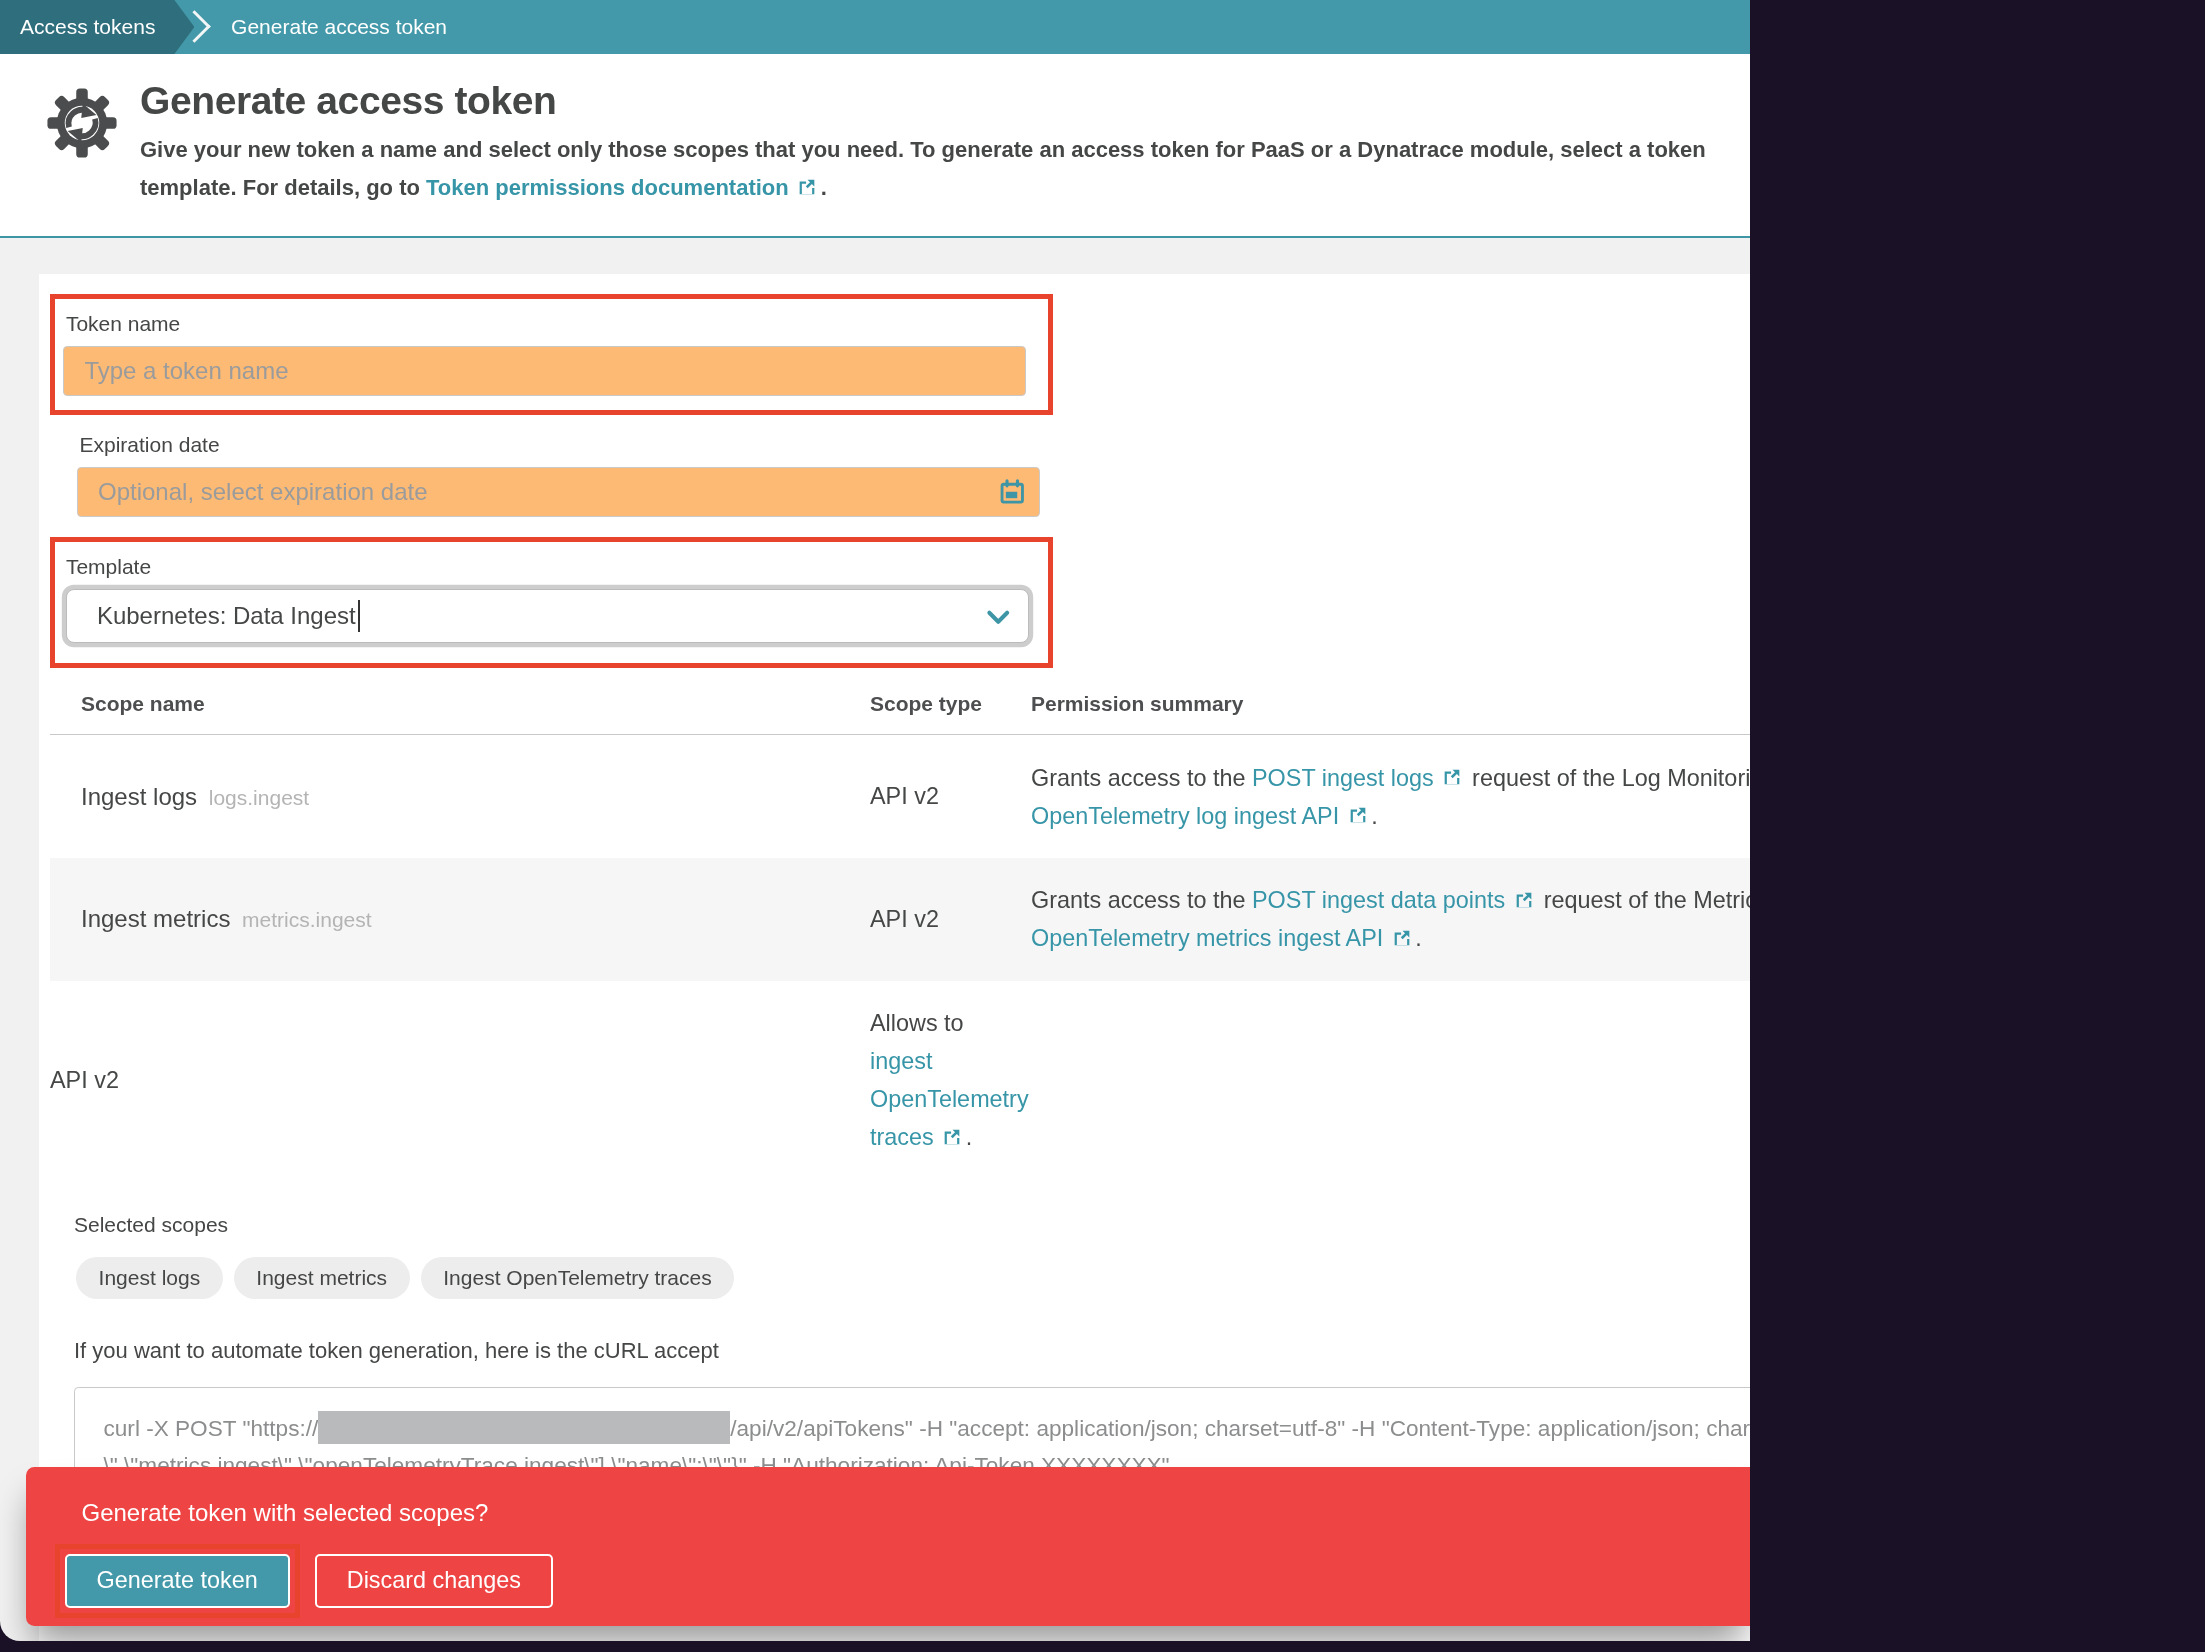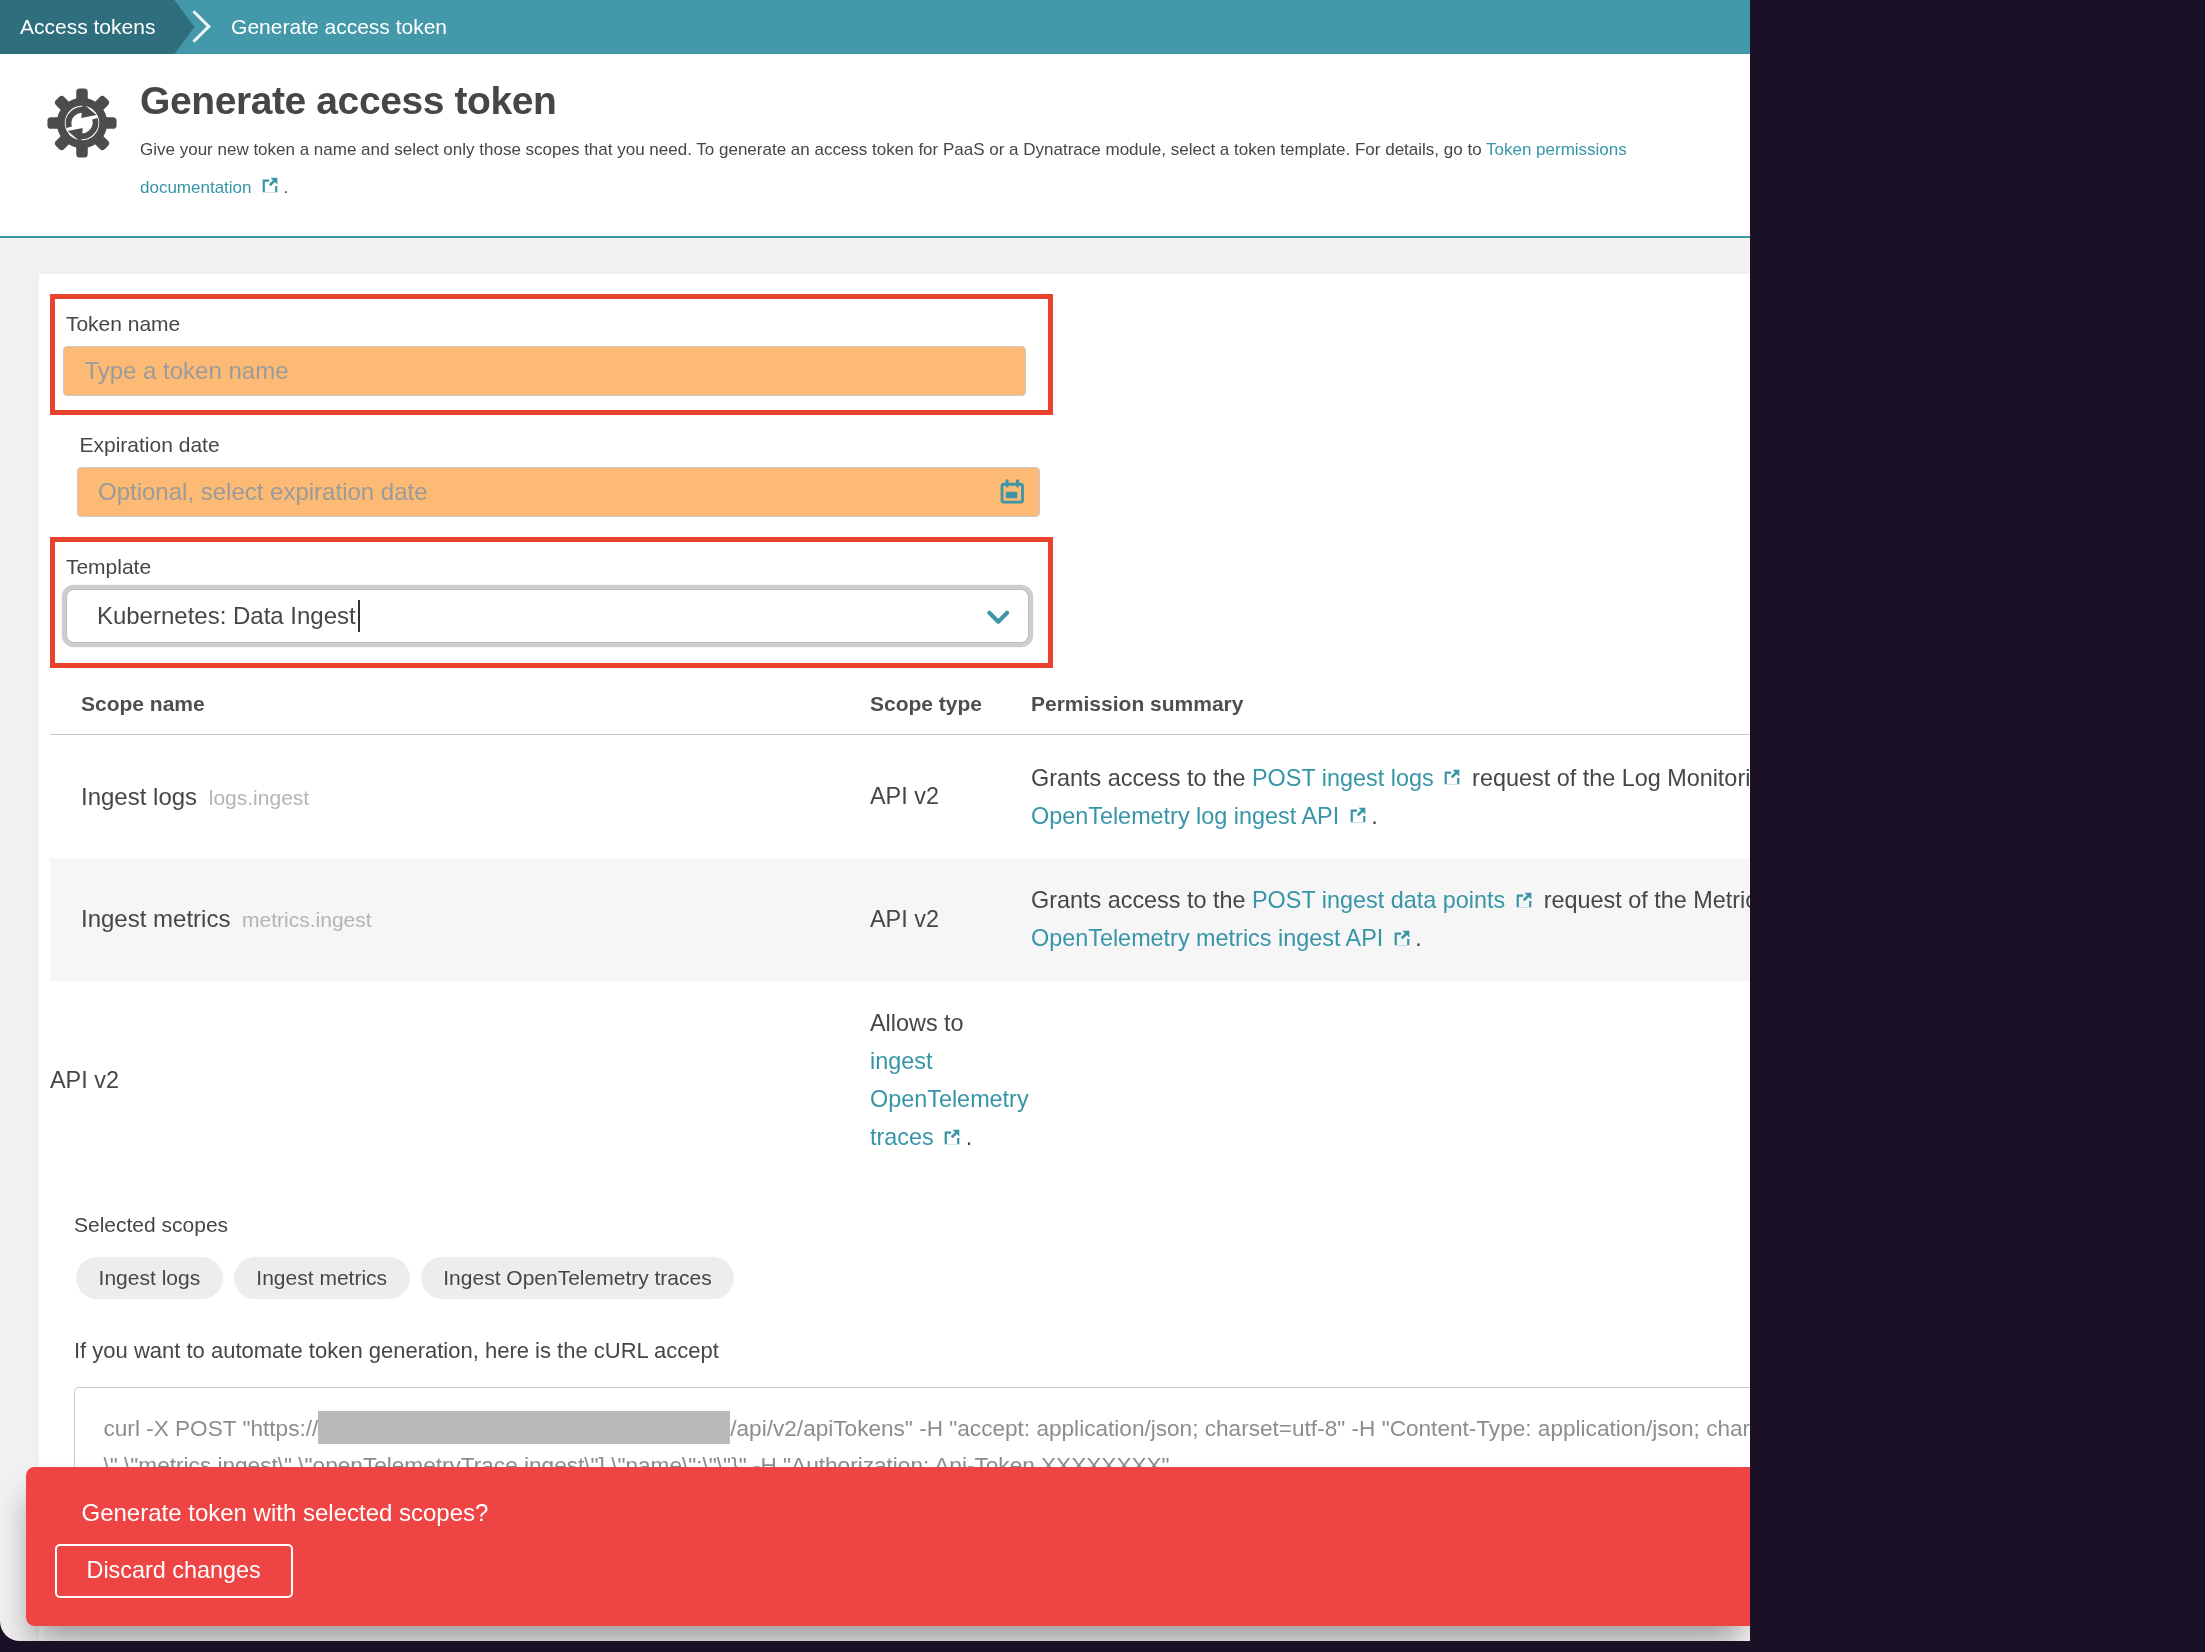--- a/index.html
+++ b/index.html
@@ -44,21 +44,21 @@
   
   .header {
     background:#fff;
     border-bottom:2.5px solid #3d95a5;
     padding:23.4px 25px 28.5px 46px;
     display:flex; gap:22px;
   }
   .gear-header { width:72px; height:72px; color:#4b4c4d; flex:0 0 auto; margin-top:10px; }
   .header-text { padding-top:1.7px; }
   .page-title { font-size:39px; font-weight:700; color:#454646; letter-spacing:-0.4px; }
-  .page-desc { font-size:17px; line-height:38px; margin-top:8.4px; max-width:2043px; }
+  .page-desc { font-size:22px; line-height:38px; margin-top:8.4px; max-width:2043px;font-weight:bold; }
 
   a.tlink { color:#3795a8; text-decoration:none; cursor:pointer; }
   .ext-icon { width:22px; height:22px; color:#3795a8; margin:0 2.5px 0 7.5px; vertical-align:-2.5px; }
 
   
   .card {
     margin:36px 0 0 39px;
     background:#fff;
     width:2166px;
     min-height:1381px;
@@ -320,18 +320,21 @@
           </svg>
         <span>Copy cURL</span>
       </button>
     </div>
 
   </div>
 
   <div class="footer-bar">
     <div class="footer-q">Generate token with selected scopes?</div>
     <div class="footer-btns">
+      <div class="hl-box-btn">
+        <button class="btn btn-primary">Generate token</button>
+      </div>
       <button class="btn btn-secondary">Discard changes</button>
     </div>
   </div>
 
 </div>
 
 
 </body></html>

